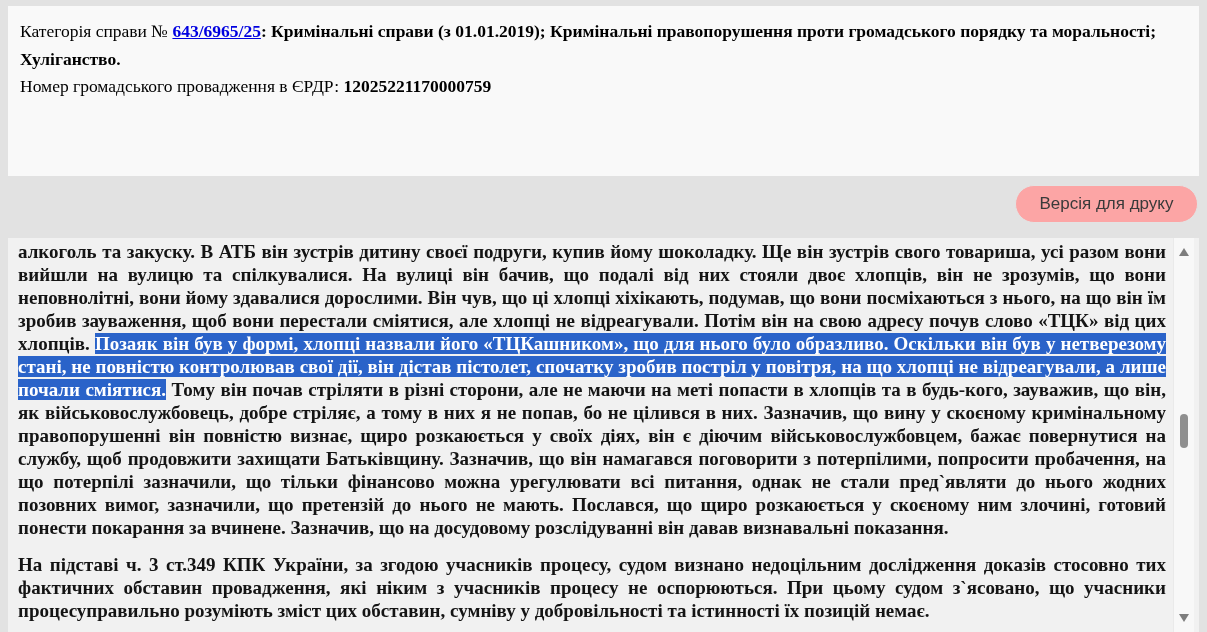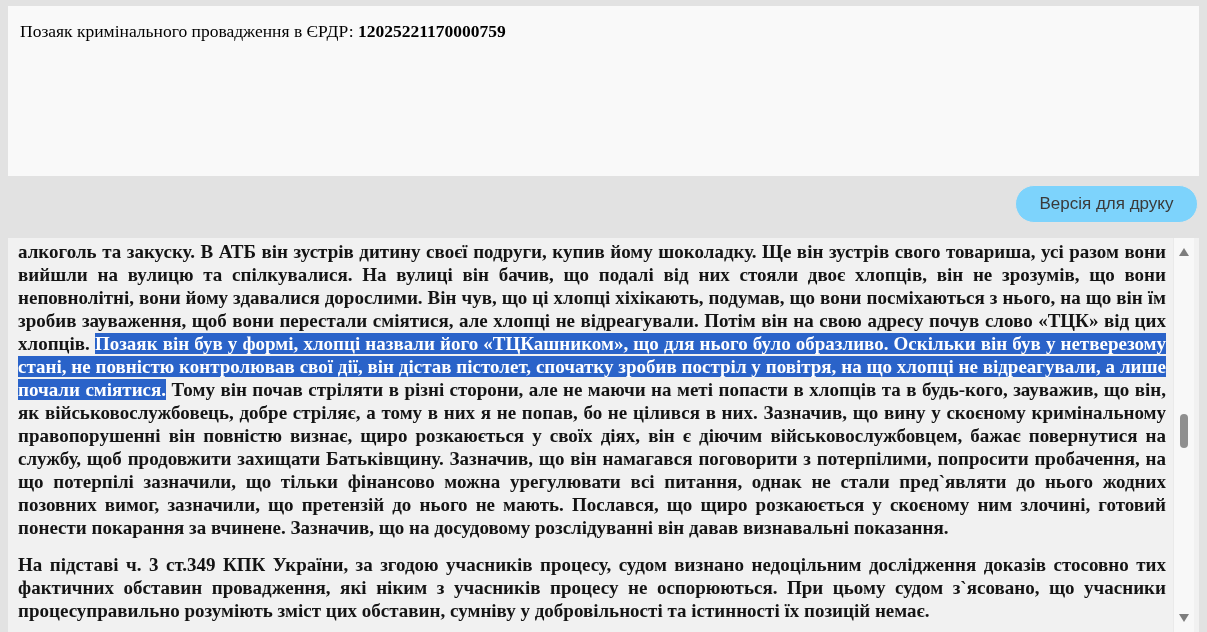--- a/index.html
+++ b/index.html
@@ -18,21 +18,21 @@
     font-size:17.5px; line-height:27.5px; color:#000; margin:0;
   }
   .meta-line b { font-weight:bold; }
   .case-link {
     color:#0000e0; font-weight:bold; text-decoration:underline; cursor:pointer;
   }
 
   
   .print-btn {
     position:absolute; left:1015px; top:185px; width:183px; height:38px;
-    background:#7dd3fc; border:1px solid #e3e3e3; border-radius:19px;
+    background:#fca5a5; border:1px solid #e3e3e3; border-radius:19px;
     font-family:"Liberation Sans","DejaVu Sans",sans-serif;
     font-size:17px; color:#3a3a3a;
     display:flex; align-items:center; justify-content:center;
     cursor:pointer; box-sizing:border-box;
   }
 
   
   .doc {
     position:absolute; left:8px; top:238px; width:1191px; height:394px;
     background:#f1f1f1; overflow:hidden;font-weight:bold;
@@ -64,21 +64,24 @@
   .scroll-thumb {
     position:absolute; left:6px; top:176px; width:8px; height:34px;
     background:#8f8f8f; border-radius:4px; cursor:pointer;
   }
 </style>
 </head>
 <body>
 
 <div class="header-panel">
   <p class="meta-line">
-    <span>Позаяк кримінального провадження в ЄРДР: </span><b>12025221170000759</b>
+    <span>Категорія справи № </span><span class="case-link">643/6965/25</span><b>: Кримінальні справи (з 01.01.2019); Кримінальні правопорушення проти громадського порядку та моральності; Хуліганство.</b>
+  </p>
+  <p class="meta-line">
+    <span>Номер громадського провадження в ЄРДР: </span><b>12025221170000759</b>
   </p>
 </div>
 
 <div class="print-btn">
   <span>Версія для друку</span>
 </div>
 
 <div class="doc">
   <div class="doc-inner">
     <p>

